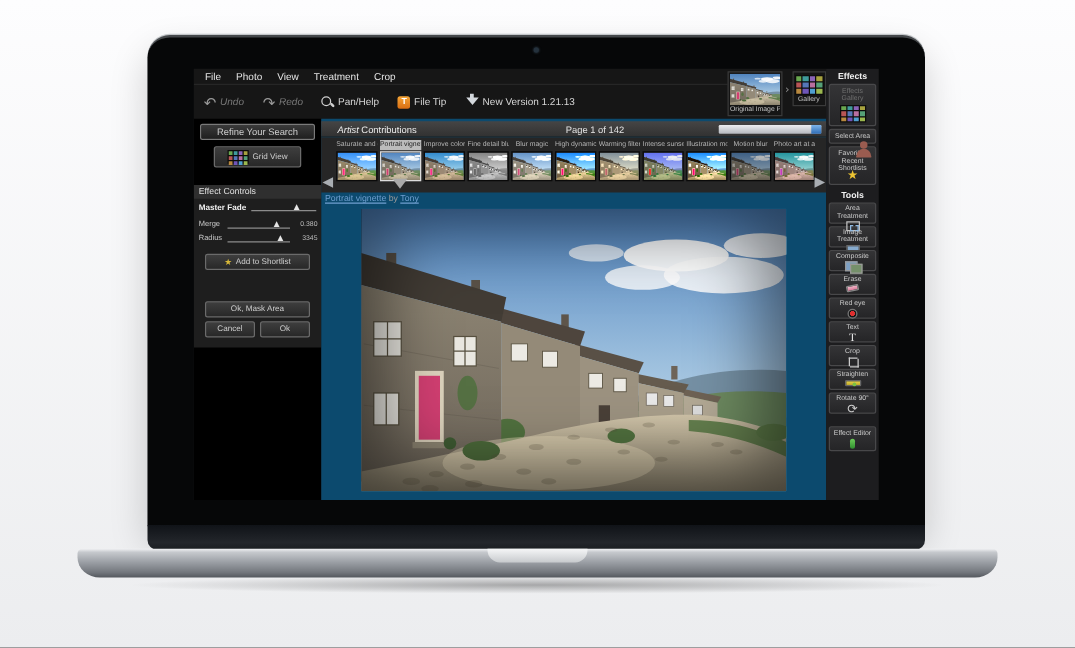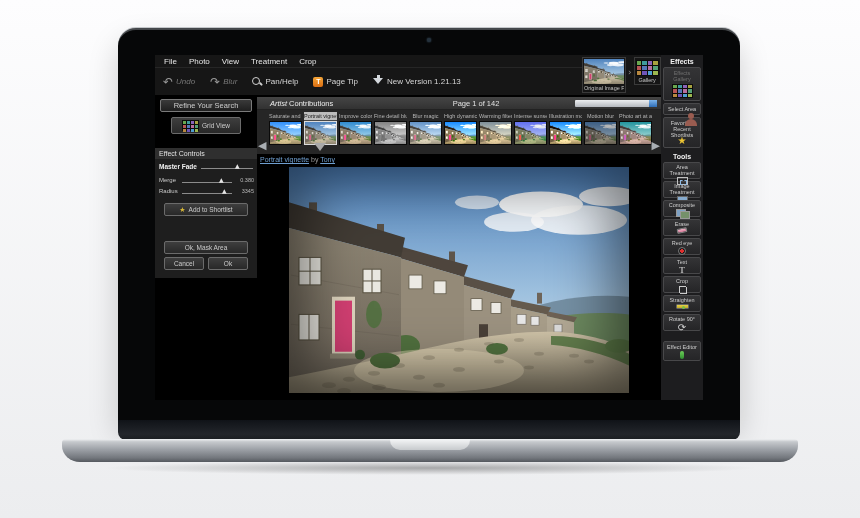--- a/index.html
+++ b/index.html
@@ -87,21 +87,21 @@
   .row-master { top:66px; } .row-master .s-track { left:46px; width:52px; } .row-master .s-thumb { left:80px; }
   .row-merge  { top:80px; } .row-merge  .s-track { left:27px; width:50px; } .row-merge  .s-thumb { left:64px; }
   .row-radius { top:91px; } .row-radius .s-track { left:27px; width:50px; } .row-radius .s-thumb { left:67px; }
   .addshort { position:absolute; left:9px; top:108px; width:84px; height:13px; }
   .star-sm::before { content:"★"; color:#d8b838; font-size:7px; font-family:"DejaVu Sans",sans-serif; }
   .maskarea { position:absolute; left:9px; top:146px; width:84px; height:13px; }
   .cancel { position:absolute; left:9px; top:162px; width:40px; height:13px; }
   .okbtn { position:absolute; left:53px; top:162px; width:40px; height:13px; }
 
   
-  .center { position:absolute; left:102px; top:40px; width:404px; height:305px; background:#000000; }
+  .center { position:absolute; left:102px; top:40px; width:404px; height:305px; background:#0c4a6e; }
   .c-header { position:absolute; left:0; top:2px; width:404px; height:13px;
               background:linear-gradient(#454545,#323232); border-bottom:1px solid #222; }
   .c-title { position:absolute; left:13px; top:2px; font-size:7.5px; color:#ececec; }
   .c-title em { font-style:italic; margin-right:2px; }
   .c-page { position:absolute; left:0; right:0; top:2px; text-align:center; font-size:7.5px; color:#e2e2e2;padding-left:34px; }
   .c-scroll { position:absolute; right:4px; top:3px; width:82px; height:7px;
               background:linear-gradient(#eceef0,#b4b8be); border-radius:1px; cursor:pointer; }
   .c-scroll .zoomcap { position:absolute; right:0; top:0; width:8px; height:7px;
               background:linear-gradient(#7db4ea,#2e6db6); }
   .c-strip { position:absolute; left:0; top:15px; width:404px; height:44px; background:#262626; }
@@ -290,29 +290,29 @@
       <span>Crop</span>
     </div>
 
     <div class="toolbar">
       <span class="tbtn">
         <span class="glyph undo-icon"></span>
         <span class="lbl dim">Undo</span>
       </span>
       <span class="tbtn">
         <span class="glyph redo-icon"></span>
-        <span class="lbl dim">Blur</span>
+        <span class="lbl dim">Redo</span>
       </span>
       <span class="tbtn">
         <span class="panzoom-icon"></span>
         <span class="lbl">Pan/Help</span>
       </span>
       <span class="tbtn">
         <span class="lasttip-icon"></span>
-        <span class="lbl">Page Tip</span>
+        <span class="lbl">File Tip</span>
       </span>
       <span class="tbtn">
         <span class="newver-icon"></span>
         <span class="lbl">New Version 1.21.13</span>
       </span>
     </div>
 
     <div class="preview-strip">
       <div class="orig-tile">
         <svg viewBox="0 0 340 230" preserveAspectRatio="none">

